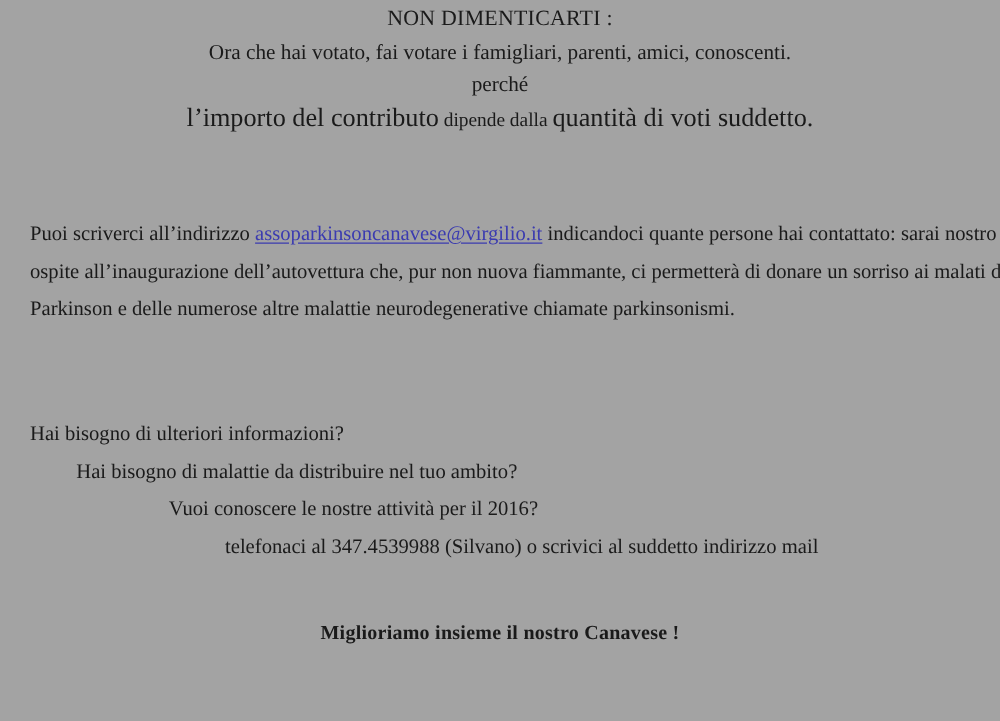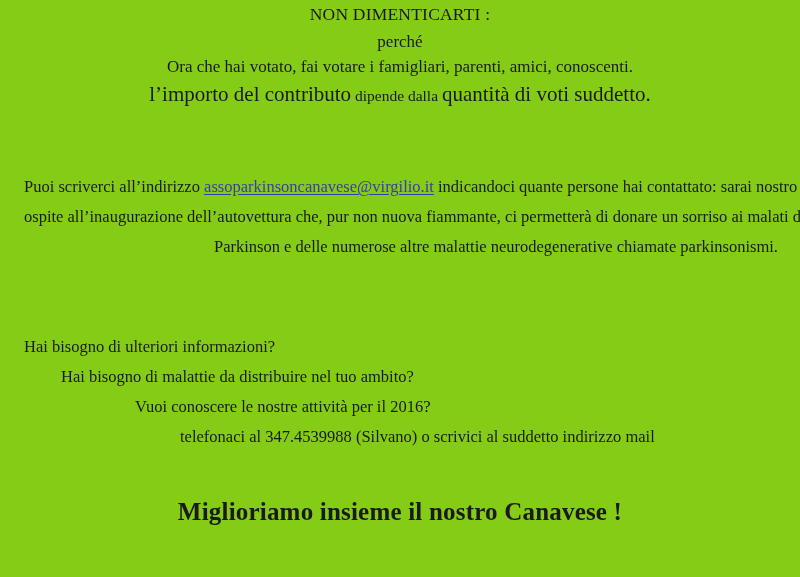--- a/index.html
+++ b/index.html
@@ -9,21 +9,21 @@
   }
   body {
     font-family: "Liberation Serif", "DejaVu Serif", serif;
     color: #1a1a1a;
     -webkit-font-smoothing: antialiased;
   }
   .page {
     position: relative;
     width: 800px;
     height: 577px;
-    background: #84cc16;
+    background: #a3a3a3;
     overflow: hidden;
   }
 
   
   .header-block {
     padding-top: 6px;
     text-align: center;
   }
   .hdr-line {
     display: block;
@@ -51,21 +51,21 @@
   }
 
   
   .para-block {
     position: absolute;
     left: 24px;
     top: 172px;
     width: 754px;
     font-size: 16.5px;
     line-height: 30px;
-    text-align: right;
+    text-align: left;
   }
   .para-line {
     display: block;
     white-space: nowrap;
   }
   .mail-link {
     color: #3b3bb0;
     text-decoration: underline;
     text-underline-offset: 2px;
   }
@@ -90,37 +90,37 @@
   .ind-3 { padding-left: 111px; }
   .ind-4 { padding-left: 156px; }
 
   
   .slogan {
     position: absolute;
     left: 0;
     top: 498px;
     width: 800px;
     text-align: center;
-    font-size: 25px;
+    font-size: 16px;
     font-weight: bold;
     letter-spacing: 0.2px;
     white-space: nowrap;
   }
 </style>
 </head>
 <body>
 
 <div class="page">
 
   <div class="header-block">
     <span class="hdr-line hdr-title">NON DIMENTICARTI :</span>
 
+    <span class="hdr-line hdr-sub">Ora che hai votato, fai votare i famigliari, parenti, amici, conoscenti.</span>
+
     <span class="hdr-line hdr-perche">perché</span>
-
-    <span class="hdr-line hdr-sub">Ora che hai votato, fai votare i famigliari, parenti, amici, conoscenti.</span>
 
     <span class="hdr-line hdr-emph"><span>l’importo del contributo</span><span class="small"> dipende dalla </span><span>quantità di voti suddetto.</span></span>
   </div>
 
   <div class="para-block">
     <span class="para-line"><span>Puoi  scriverci all’indirizzo </span><a class="mail-link" href="#">assoparkinsoncanavese@virgilio.it</a><span> indicandoci quante persone  hai contattato: sarai nostro</span></span>
     <span class="para-line">ospite all’inaugurazione dell’autovettura che, pur non nuova fiammante, ci permetterà di donare un sorriso ai malati di</span>
     <span class="para-line">Parkinson e delle numerose altre malattie neurodegenerative chiamate parkinsonismi.</span>
   </div>
 

